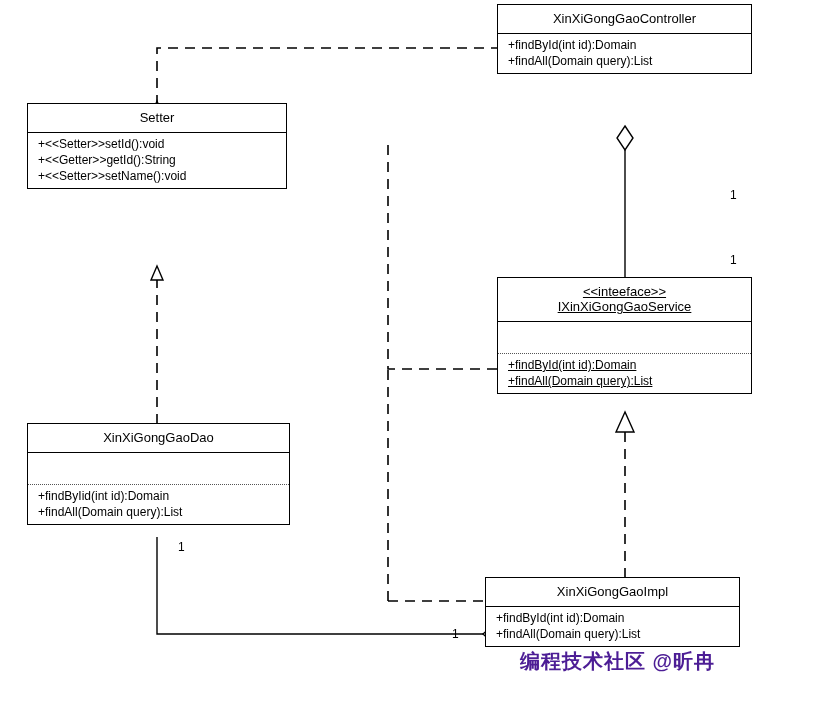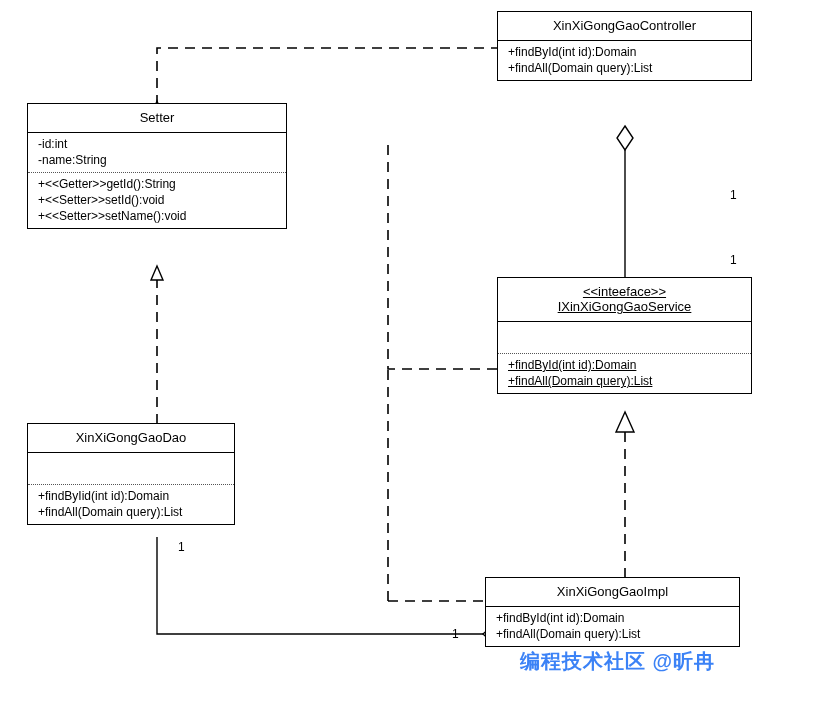--- a/index.html
+++ b/index.html
@@ -61,21 +61,21 @@
     height: 24px;
   }
   .multiplicity {
     position: absolute;
     font-size: 12px;
     color: #000000;
   }
   .watermark {
     position: absolute;
     font-size: 20px;
-    color: #3b82f6;
+    color: #4c1d95;
     white-space: nowrap;
     font-weight: bold;
     letter-spacing: 1px;
   }
 </style>
 </head>
 <body>
 
 <div id="canvas">
 
@@ -106,54 +106,50 @@
       <path d="M388,601 L388,369" fill="none" stroke="#000000" stroke-width="1.6" stroke-dasharray="10,7"></path>
       <path d="M388,601 L497,601" fill="none" stroke="#000000" stroke-width="1.6" stroke-dasharray="10,7"></path>
     </g>
 
     <g>
       <path d="M157,537 L157,634 L483,634" fill="none" stroke="#000000" stroke-width="1.4"></path>
       <path d="M483,634 L491,627 L499,634 L491,641 Z" fill="#ffffff" stroke="#000000" stroke-width="1.4"></path>
     </g>
   </svg>
 
-  <div class="uml-class" style="left:497px; top:11px; width:255px;">
+  <div class="uml-class" style="left:497px; top:4px; width:255px;">
     <div class="uml-header">XinXiGongGaoController</div>
     <div class="uml-ops">
       <div class="uml-row">+findById(int id):Domain</div>
       <div class="uml-row">+findAll(Domain query):List</div>
     </div>
   </div>
 
   <div class="uml-class" style="left:27px; top:103px; width:260px;">
     <div class="uml-header">Setter</div>
-    <div class="uml-attrs">
-      <div class="uml-row">-id:int</div>
-      <div class="uml-row">-name:String</div>
-    </div>
     <div class="uml-ops">
+      <div class="uml-row">+&lt;&lt;Setter&gt;&gt;setId():void</div>
       <div class="uml-row">+&lt;&lt;Getter&gt;&gt;getId():String</div>
-      <div class="uml-row">+&lt;&lt;Setter&gt;&gt;setId():void</div>
       <div class="uml-row">+&lt;&lt;Setter&gt;&gt;setName():void</div>
     </div>
   </div>
 
   <div class="uml-class" style="left:497px; top:277px; width:255px;text-decoration:underline;">
     <div class="uml-header">
       <span class="stereotype">&lt;&lt;inteeface&gt;&gt;</span>
       <span>IXinXiGongGaoService</span>
     </div>
     <div class="uml-attrs empty-compartment"></div>
     <div class="uml-ops">
       <div class="uml-row">+findById(int id):Domain</div>
       <div class="uml-row">+findAll(Domain query):List</div>
     </div>
   </div>
 
-  <div class="uml-class" style="left:27px; top:423px; width:208px;">
+  <div class="uml-class" style="left:27px; top:423px; width:263px;">
     <div class="uml-header">XinXiGongGaoDao</div>
     <div class="uml-attrs empty-compartment"></div>
     <div class="uml-ops">
       <div class="uml-row">+findByIid(int id):Domain</div>
       <div class="uml-row">+findAll(Domain query):List</div>
     </div>
   </div>
 
   <div class="uml-class" style="left:485px; top:577px; width:255px;">
     <div class="uml-header">XinXiGongGaoImpl</div>

